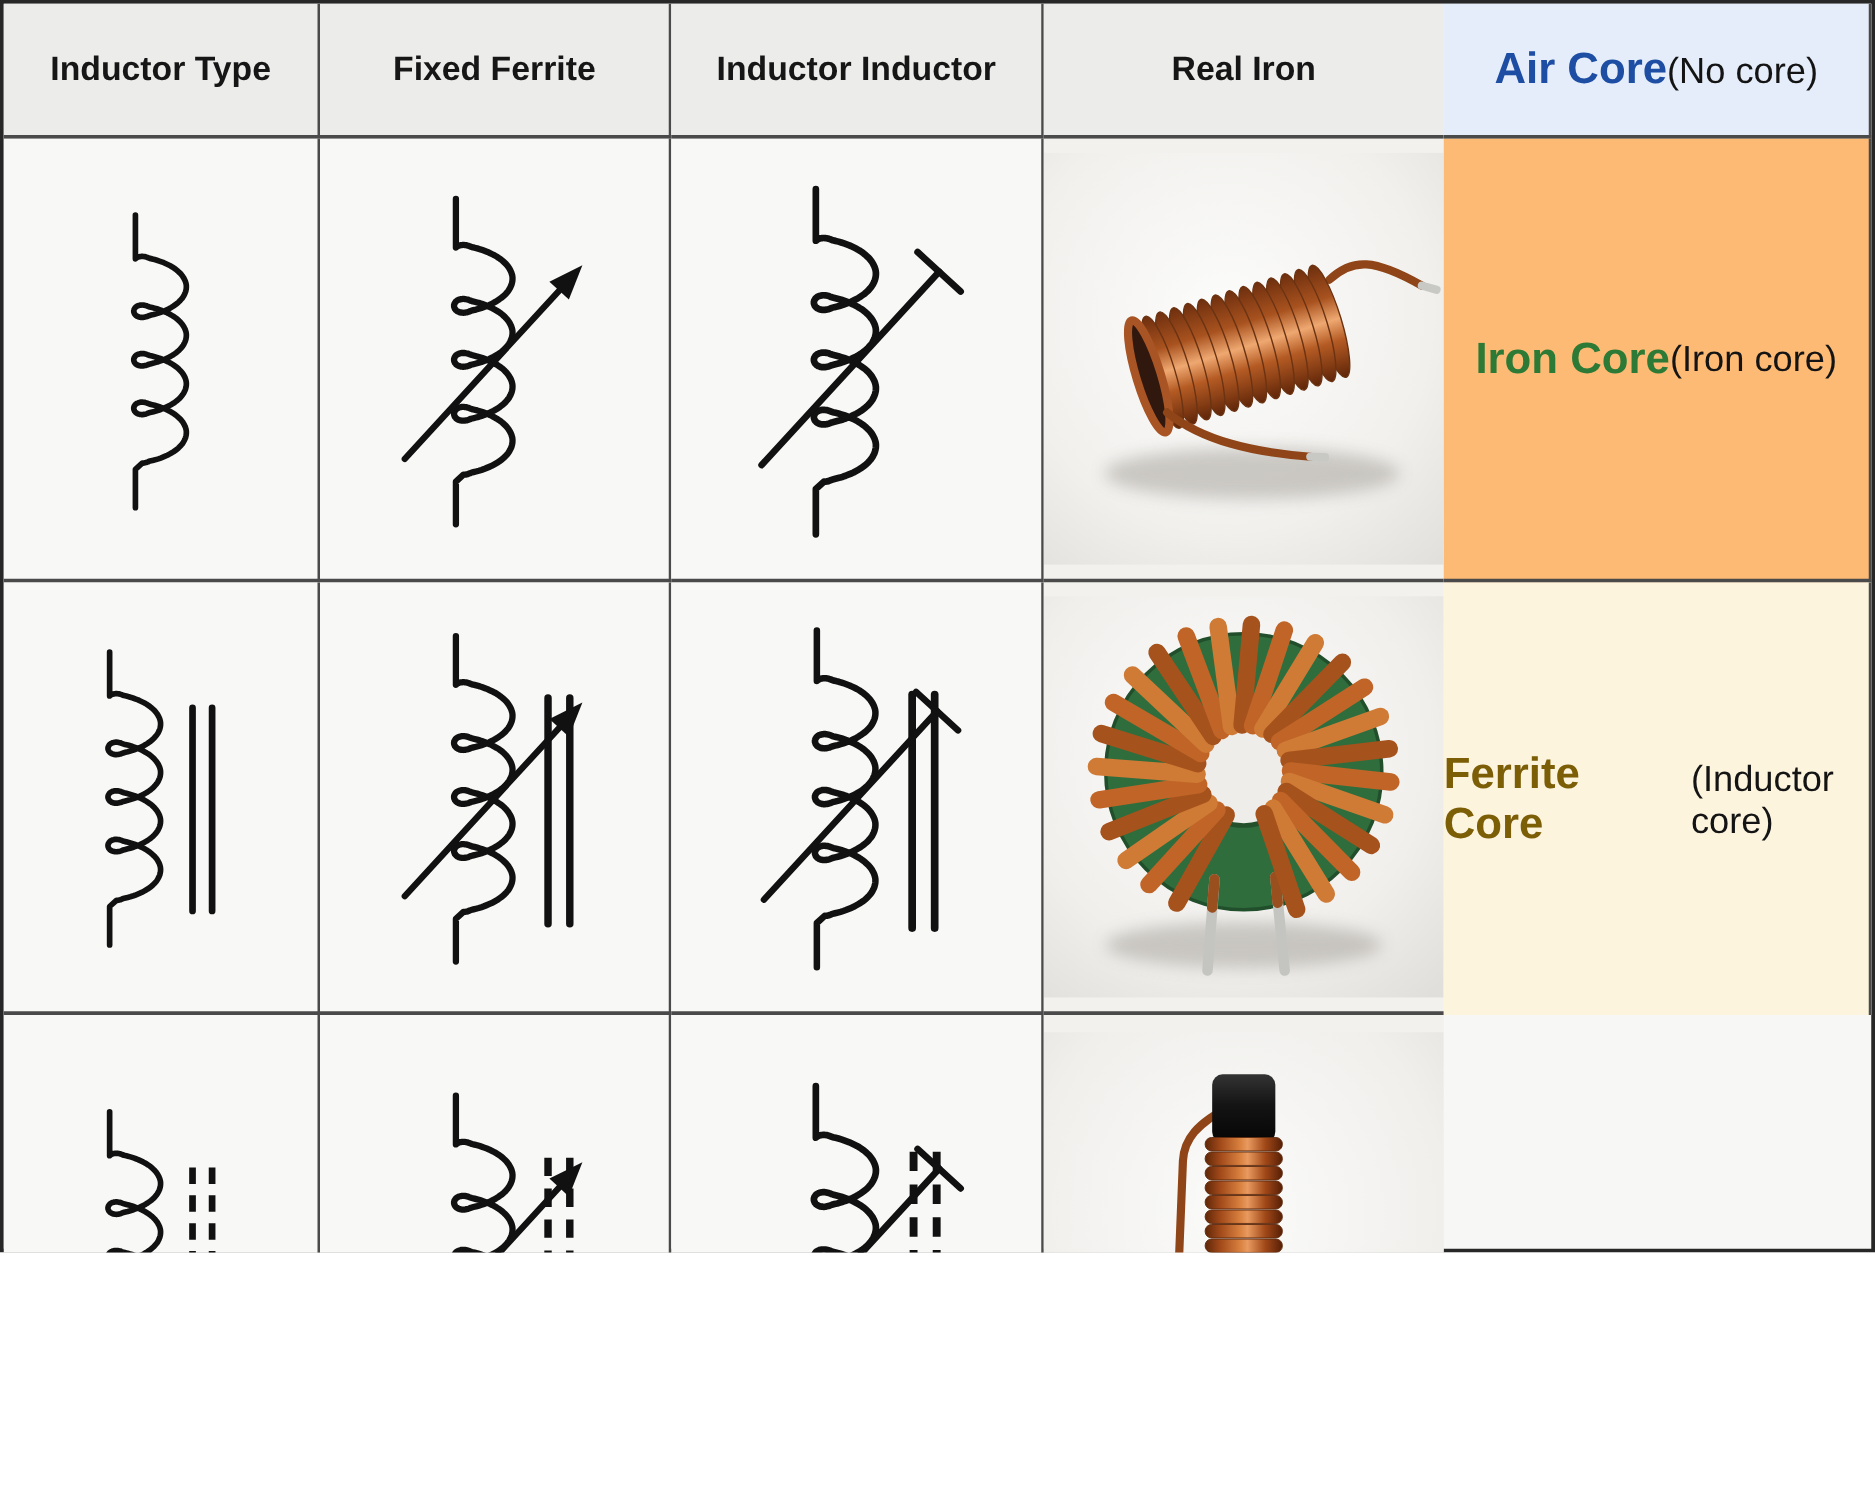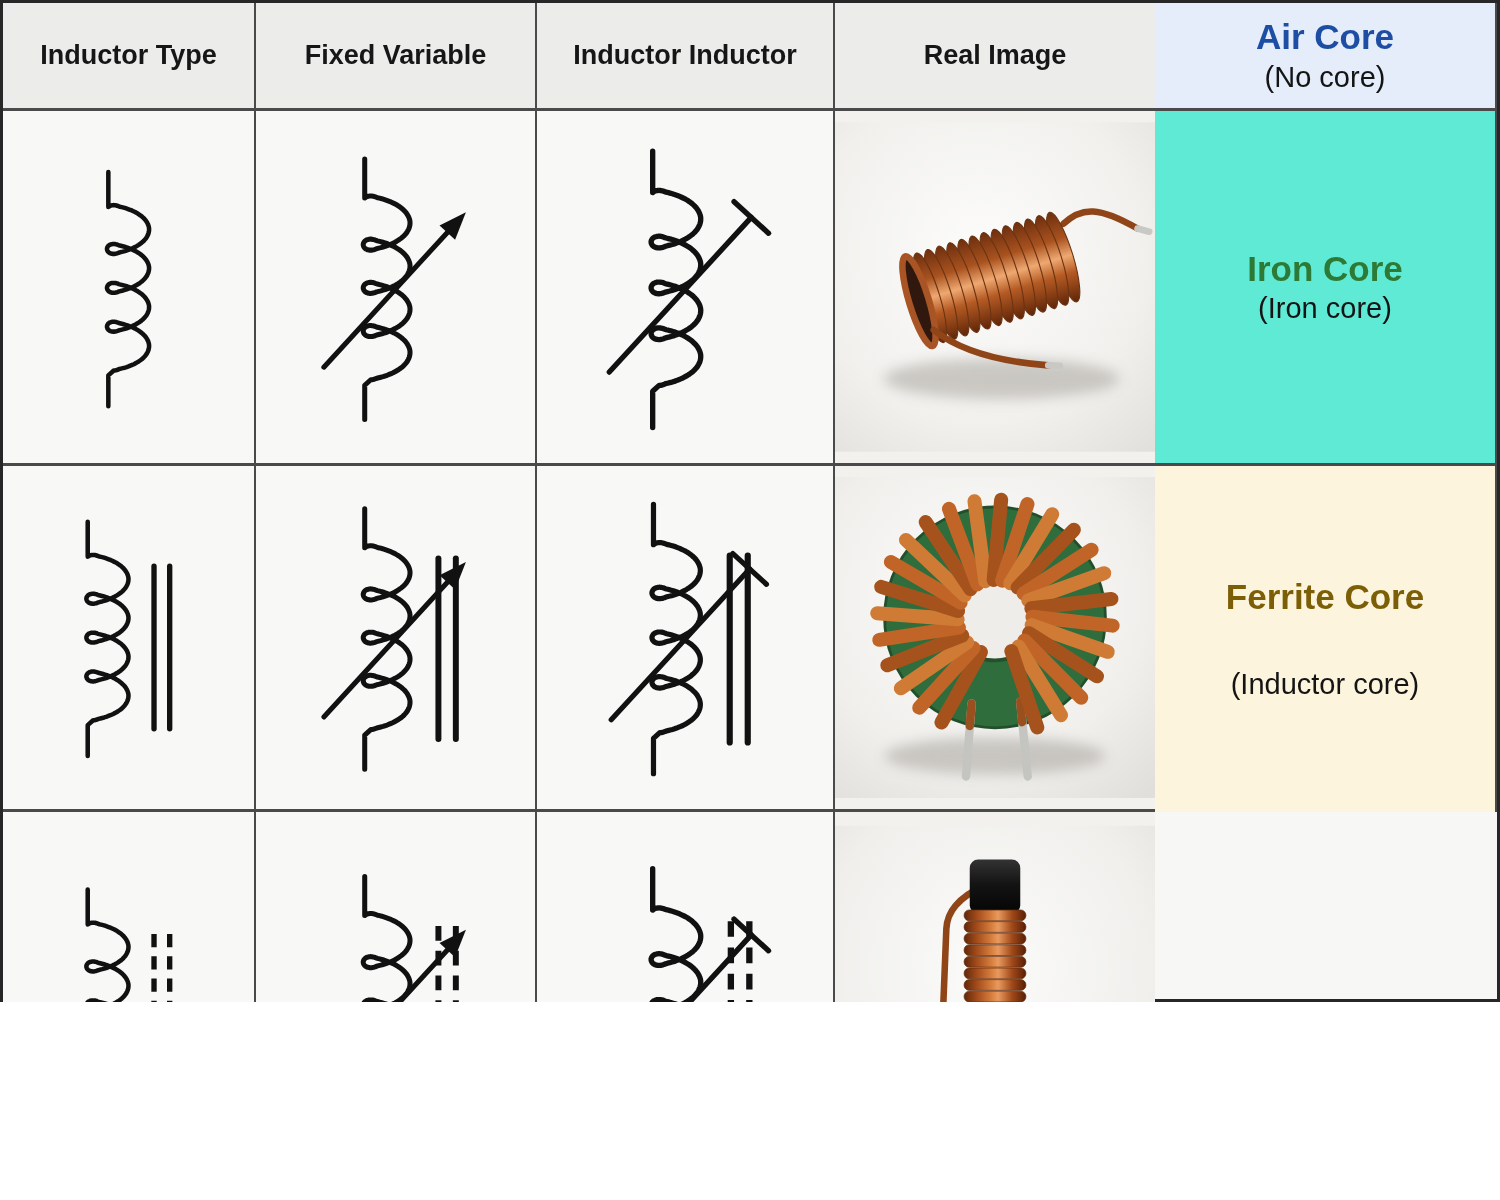--- a/index.html
+++ b/index.html
@@ -10,42 +10,42 @@
     grid-template-rows:108px 355px 346px 385px;
     background:#f7f7f5;font-family:"Liberation Sans",sans-serif;
   }
   .cell{box-sizing:border-box;border-right:2px solid #4a4a4a;border-bottom:3px solid #4a4a4a;
         display:flex;align-items:center;justify-content:center;position:relative;overflow:hidden;}
   .lastcol{border-right:none;}
   .lastrow{border-bottom:none;gap:48px;}
   .hcell{background:#ececea;font-weight:bold;font-size:27px;color:#161616;text-align:center;}
   .scell{background:#f8f8f6;}
   .pcell{background:#f2f1ee;}
-  .tcell{flex-direction:column;}
+  .tcell{flex-direction:row;}
   .type-title{font-size:35px;font-weight:bold;line-height:1.15;}
   .type-sub{font-size:29px;color:#141414;margin-top:3px;}
   svg.sym{width:92%;height:94%;}
   svg.photo{width:100%;height:100%;display:block;}
 </style>
 </head>
 <body>
 
 <div class="table">
 
   <div class="cell hcell">
       <span>Inductor Type</span>
     </div>
   <div class="cell hcell">
-      <span>Fixed Variable</span>
+      <span>Fixed Ferrite</span>
     </div>
   <div class="cell hcell">
       <span>Inductor Inductor</span>
     </div>
   <div class="cell hcell lastcol">
-      <span>Real Image</span>
+      <span>Real Iron</span>
     </div>
 
   <div class="cell tcell" style="background: rgb(228, 237, 249);">
     <div class="type-title" style="color: rgb(29, 78, 163);">Air Core</div>
     <div class="type-sub">(No core)</div>
   </div>
   <div class="cell scell">
     <svg class="sym" viewBox="0 0 280 340">
         <path d="M115.6 30.0L115.6 72.5L115.6 72.5L116.1 72.1L116.6 71.7L117.2 71.3L117.9 71.0L118.5 70.7L119.3 70.5L120.0 70.4L120.8 70.3L121.7 70.2L122.5 70.2L123.4 70.3L124.4 70.4L125.3 70.6L126.3 70.9L127.2 71.2L128.2 71.6L129.5 72.1L131.8 72.6L134.2 73.2L136.5 73.9L138.8 74.7L141.0 75.5L143.2 76.3L145.3 77.3L147.4 78.3L149.4 79.3L151.3 80.4L153.1 81.6L154.8 82.8L156.4 84.1L157.8 85.4L159.2 86.7L160.4 88.1L161.5 89.6L162.4 91.0L163.2 92.5L163.9 94.0L164.4 95.5L164.8 97.0L165.0 98.6L165.0 100.1L164.9 101.6L164.6 103.2L164.2 104.7L163.6 106.2L162.9 107.7L162.1 109.1L161.1 110.6L159.9 112.0L158.7 113.4L157.3 114.7L155.8 116.0L154.1 117.2L152.4 118.4L150.5 119.6L148.6 120.7L146.6 121.7L144.5 122.7L142.3 123.6L140.1 124.4L137.9 125.2L135.6 125.9L133.2 126.6L130.9 127.1L128.8 127.7L127.8 128.1L126.8 128.5L125.9 128.8L124.9 129.0L124.0 129.2L123.1 129.3L122.2 129.4L121.3 129.3L120.5 129.3L119.7 129.1L119.0 129.0L118.3 128.7L117.6 128.4L117.0 128.1L116.4 127.7L115.9 127.3L115.5 126.9L115.1 126.4L114.7 125.9L114.5 125.4L114.3 124.9L114.1 124.3L114.0 123.8L114.0 123.2L114.0 122.7L114.2 122.1L114.3 121.6L114.6 121.1L114.9 120.6L115.2 120.1L115.6 119.6L116.1 119.2L116.6 118.8L117.2 118.4L117.9 118.1L118.5 117.9L119.3 117.7L120.0 117.5L120.8 117.4L121.7 117.3L122.5 117.3L123.4 117.4L124.4 117.6L125.3 117.8L126.3 118.0L127.2 118.4L128.2 118.8L129.5 119.2L131.8 119.8L134.2 120.4L136.5 121.0L138.8 121.8L141.0 122.6L143.2 123.5L145.3 124.4L147.4 125.4L149.4 126.5L151.3 127.6L153.1 128.7L154.8 129.9L156.4 131.2L157.8 132.5L159.2 133.9L160.4 135.3L161.5 136.7L162.4 138.1L163.2 139.6L163.9 141.1L164.4 142.6L164.8 144.1L165.0 145.7L165.0 147.2L164.9 148.7L164.6 150.3L164.2 151.8L163.6 153.3L162.9 154.8L162.1 156.3L161.1 157.7L159.9 159.1L158.7 160.5L157.3 161.8L155.8 163.1L154.1 164.4L152.4 165.6L150.5 166.7L148.6 167.8L146.6 168.8L144.5 169.8L142.3 170.7L140.1 171.5L137.9 172.3L135.6 173.0L133.2 173.7L130.9 174.3L128.8 174.8L127.8 175.2L126.8 175.6L125.9 175.9L124.9 176.1L124.0 176.3L123.1 176.4L122.2 176.5L121.3 176.5L120.5 176.4L119.7 176.3L119.0 176.1L118.3 175.8L117.6 175.6L117.0 175.2L116.4 174.9L115.9 174.5L115.5 174.0L115.1 173.5L114.7 173.1L114.5 172.5L114.3 172.0L114.1 171.5L114.0 170.9L114.0 170.4L114.0 169.8L114.2 169.3L114.3 168.7L114.6 168.2L114.9 167.7L115.2 167.2L115.6 166.7L116.1 166.3L116.6 165.9L117.2 165.6L117.9 165.3L118.5 165.0L119.3 164.8L120.0 164.6L120.8 164.5L121.7 164.5L122.5 164.5L123.4 164.5L124.4 164.7L125.3 164.9L126.3 165.1L127.2 165.5L128.2 165.9L129.5 166.3L131.8 166.9L134.2 167.5L136.5 168.2L138.8 168.9L141.0 169.7L143.2 170.6L145.3 171.5L147.4 172.5L149.4 173.6L151.3 174.7L153.1 175.9L154.8 177.1L156.4 178.3L157.8 179.6L159.2 181.0L160.4 182.4L161.5 183.8L162.4 185.3L163.2 186.7L163.9 188.2L164.4 189.7L164.8 191.3L165.0 192.8L165.0 194.3L164.9 195.9L164.6 197.4L164.2 198.9L163.6 200.4L162.9 201.9L162.1 203.4L161.1 204.8L159.9 206.2L158.7 207.6L157.3 208.9L155.8 210.2L154.1 211.5L152.4 212.7L150.5 213.8L148.6 214.9L146.6 215.9L144.5 216.9L142.3 217.8L140.1 218.7L137.9 219.5L135.6 220.2L133.2 220.8L130.9 221.4L128.8 221.9L127.8 222.3L126.8 222.7L125.9 223.0L124.9 223.3L124.0 223.4L123.1 223.6L122.2 223.6L121.3 223.6L120.5 223.5L119.7 223.4L119.0 223.2L118.3 223.0L117.6 222.7L117.0 222.4L116.4 222.0L115.9 221.6L115.5 221.1L115.1 220.7L114.7 220.2L114.5 219.7L114.3 219.1L114.1 218.6L114.0 218.0L114.0 217.5L114.0 216.9L114.2 216.4L114.3 215.8L114.6 215.3L114.9 214.8L115.2 214.3L115.6 213.9L116.1 213.4L116.6 213.0L117.2 212.7L117.9 212.4L118.5 212.1L119.3 211.9L120.0 211.7L120.8 211.6L121.7 211.6L122.5 211.6L123.4 211.7L124.4 211.8L125.3 212.0L126.3 212.3L127.2 212.6L128.2 213.0L129.5 213.5L131.8 214.0L134.2 214.6L136.5 215.3L138.8 216.0L141.0 216.8L143.2 217.7L145.3 218.6L147.4 219.6L149.4 220.7L151.3 221.8L153.1 223.0L154.8 224.2L156.4 225.5L157.8 226.8L159.2 228.1L160.4 229.5L161.5 230.9L162.4 232.4L163.2 233.9L163.9 235.3L164.4 236.9L164.8 238.4L165.0 239.9L165.0 241.5L164.9 243.0L164.6 244.5L164.2 246.1L163.6 247.6L162.9 249.0L162.1 250.5L161.1 252.0L159.9 253.4L158.7 254.7L157.3 256.1L155.8 257.4L154.1 258.6L152.4 259.8L150.5 260.9L148.6 262.0L146.6 263.1L144.5 264.0L142.3 264.9L140.1 265.8L137.9 266.6L135.6 267.3L133.2 267.9L130.9 268.5L128.8 269.0L127.8 269.5L126.8 269.8L125.9 270.2L124.9 270.4L124.0 270.6L123.1 270.7L122.2 270.7L115.6 276.7L115.6 314.0" fill="none" stroke="#111111" stroke-width="5.5" stroke-linecap="round" stroke-linejoin="round"></path>
       </svg>
@@ -105,21 +105,21 @@
             <ellipse cx="-86.0" cy="0" rx="10.5" ry="50" fill="url(#copVa)" stroke="#6b3312" stroke-width="1.2"></ellipse>
           </g>
         <ellipse cx="-86" cy="0" rx="10" ry="46" fill="#30180e"></ellipse>
         <ellipse cx="-86" cy="0" rx="10.5" ry="50" fill="none" stroke="#a85424" stroke-width="7"></ellipse>
         <path d="M -80,34 C -58,66 -20,88 26,106" fill="none" stroke="#8f4517" stroke-width="7" stroke-linecap="round"></path>
         <line x1="26" y1="106" x2="38" y2="110" stroke="#c8c8c5" stroke-width="7" stroke-linecap="round"></line>
       </g>
     </svg>
   </div>
 
-  <div class="cell tcell" style="background: #5eead4;">
+  <div class="cell tcell" style="background: #fdba74;">
     <div class="type-title" style="color: rgb(44, 122, 53);">Iron Core</div>
     <div class="type-sub">(Iron core)</div>
   </div>
   <div class="cell scell">
     <svg class="sym" viewBox="0 0 280 340">
         <path d="M90.6 30.0L90.6 72.5L90.6 72.5L91.1 72.1L91.6 71.7L92.2 71.3L92.9 71.0L93.5 70.7L94.3 70.5L95.0 70.4L95.8 70.3L96.7 70.2L97.5 70.2L98.4 70.3L99.4 70.4L100.3 70.6L101.3 70.9L102.2 71.2L103.2 71.6L104.5 72.1L106.8 72.6L109.2 73.2L111.5 73.9L113.8 74.7L116.0 75.5L118.2 76.3L120.3 77.3L122.4 78.3L124.4 79.3L126.3 80.4L128.1 81.6L129.8 82.8L131.4 84.1L132.8 85.4L134.2 86.7L135.4 88.1L136.5 89.6L137.4 91.0L138.2 92.5L138.9 94.0L139.4 95.5L139.8 97.0L140.0 98.6L140.0 100.1L139.9 101.6L139.6 103.2L139.2 104.7L138.6 106.2L137.9 107.7L137.1 109.1L136.1 110.6L134.9 112.0L133.7 113.4L132.3 114.7L130.8 116.0L129.1 117.2L127.4 118.4L125.5 119.6L123.6 120.7L121.6 121.7L119.5 122.7L117.3 123.6L115.1 124.4L112.9 125.2L110.6 125.9L108.2 126.6L105.9 127.1L103.8 127.7L102.8 128.1L101.8 128.5L100.9 128.8L99.9 129.0L99.0 129.2L98.1 129.3L97.2 129.4L96.3 129.3L95.5 129.3L94.7 129.1L94.0 129.0L93.3 128.7L92.6 128.4L92.0 128.1L91.4 127.7L90.9 127.3L90.5 126.9L90.1 126.4L89.7 125.9L89.5 125.4L89.3 124.9L89.1 124.3L89.0 123.8L89.0 123.2L89.0 122.7L89.2 122.1L89.3 121.6L89.6 121.1L89.9 120.6L90.2 120.1L90.6 119.6L91.1 119.2L91.6 118.8L92.2 118.4L92.9 118.1L93.5 117.9L94.3 117.7L95.0 117.5L95.8 117.4L96.7 117.3L97.5 117.3L98.4 117.4L99.4 117.6L100.3 117.8L101.3 118.0L102.2 118.4L103.2 118.8L104.5 119.2L106.8 119.8L109.2 120.4L111.5 121.0L113.8 121.8L116.0 122.6L118.2 123.5L120.3 124.4L122.4 125.4L124.4 126.5L126.3 127.6L128.1 128.7L129.8 129.9L131.4 131.2L132.8 132.5L134.2 133.9L135.4 135.3L136.5 136.7L137.4 138.1L138.2 139.6L138.9 141.1L139.4 142.6L139.8 144.1L140.0 145.7L140.0 147.2L139.9 148.7L139.6 150.3L139.2 151.8L138.6 153.3L137.9 154.8L137.1 156.3L136.1 157.7L134.9 159.1L133.7 160.5L132.3 161.8L130.8 163.1L129.1 164.4L127.4 165.6L125.5 166.7L123.6 167.8L121.6 168.8L119.5 169.8L117.3 170.7L115.1 171.5L112.9 172.3L110.6 173.0L108.2 173.7L105.9 174.3L103.8 174.8L102.8 175.2L101.8 175.6L100.9 175.9L99.9 176.1L99.0 176.3L98.1 176.4L97.2 176.5L96.3 176.5L95.5 176.4L94.7 176.3L94.0 176.1L93.3 175.8L92.6 175.6L92.0 175.2L91.4 174.9L90.9 174.5L90.5 174.0L90.1 173.5L89.7 173.1L89.5 172.5L89.3 172.0L89.1 171.5L89.0 170.9L89.0 170.4L89.0 169.8L89.2 169.3L89.3 168.7L89.6 168.2L89.9 167.7L90.2 167.2L90.6 166.7L91.1 166.3L91.6 165.9L92.2 165.6L92.9 165.3L93.5 165.0L94.3 164.8L95.0 164.6L95.8 164.5L96.7 164.5L97.5 164.5L98.4 164.5L99.4 164.7L100.3 164.9L101.3 165.1L102.2 165.5L103.2 165.9L104.5 166.3L106.8 166.9L109.2 167.5L111.5 168.2L113.8 168.9L116.0 169.7L118.2 170.6L120.3 171.5L122.4 172.5L124.4 173.6L126.3 174.7L128.1 175.9L129.8 177.1L131.4 178.3L132.8 179.6L134.2 181.0L135.4 182.4L136.5 183.8L137.4 185.3L138.2 186.7L138.9 188.2L139.4 189.7L139.8 191.3L140.0 192.8L140.0 194.3L139.9 195.9L139.6 197.4L139.2 198.9L138.6 200.4L137.9 201.9L137.1 203.4L136.1 204.8L134.9 206.2L133.7 207.6L132.3 208.9L130.8 210.2L129.1 211.5L127.4 212.7L125.5 213.8L123.6 214.9L121.6 215.9L119.5 216.9L117.3 217.8L115.1 218.7L112.9 219.5L110.6 220.2L108.2 220.8L105.9 221.4L103.8 221.9L102.8 222.3L101.8 222.7L100.9 223.0L99.9 223.3L99.0 223.4L98.1 223.6L97.2 223.6L96.3 223.6L95.5 223.5L94.7 223.4L94.0 223.2L93.3 223.0L92.6 222.7L92.0 222.4L91.4 222.0L90.9 221.6L90.5 221.1L90.1 220.7L89.7 220.2L89.5 219.7L89.3 219.1L89.1 218.6L89.0 218.0L89.0 217.5L89.0 216.9L89.2 216.4L89.3 215.8L89.6 215.3L89.9 214.8L90.2 214.3L90.6 213.9L91.1 213.4L91.6 213.0L92.2 212.7L92.9 212.4L93.5 212.1L94.3 211.9L95.0 211.7L95.8 211.6L96.7 211.6L97.5 211.6L98.4 211.7L99.4 211.8L100.3 212.0L101.3 212.3L102.2 212.6L103.2 213.0L104.5 213.5L106.8 214.0L109.2 214.6L111.5 215.3L113.8 216.0L116.0 216.8L118.2 217.7L120.3 218.6L122.4 219.6L124.4 220.7L126.3 221.8L128.1 223.0L129.8 224.2L131.4 225.5L132.8 226.8L134.2 228.1L135.4 229.5L136.5 230.9L137.4 232.4L138.2 233.9L138.9 235.3L139.4 236.9L139.8 238.4L140.0 239.9L140.0 241.5L139.9 243.0L139.6 244.5L139.2 246.1L138.6 247.6L137.9 249.0L137.1 250.5L136.1 252.0L134.9 253.4L133.7 254.7L132.3 256.1L130.8 257.4L129.1 258.6L127.4 259.8L125.5 260.9L123.6 262.0L121.6 263.1L119.5 264.0L117.3 264.9L115.1 265.8L112.9 266.6L110.6 267.3L108.2 267.9L105.9 268.5L103.8 269.0L102.8 269.5L101.8 269.8L100.9 270.2L99.9 270.4L99.0 270.6L98.1 270.7L97.2 270.7L90.6 276.7L90.6 314.0" fill="none" stroke="#111111" stroke-width="5.5" stroke-linecap="round" stroke-linejoin="round"></path>
         <line x1="171" y1="84" x2="171" y2="281" stroke="#111111" stroke-width="6.5" stroke-linecap="round"></line>
         <line x1="190" y1="84" x2="190" y2="281" stroke="#111111" stroke-width="6.5" stroke-linecap="round"></line>
       </svg>
   </div>

